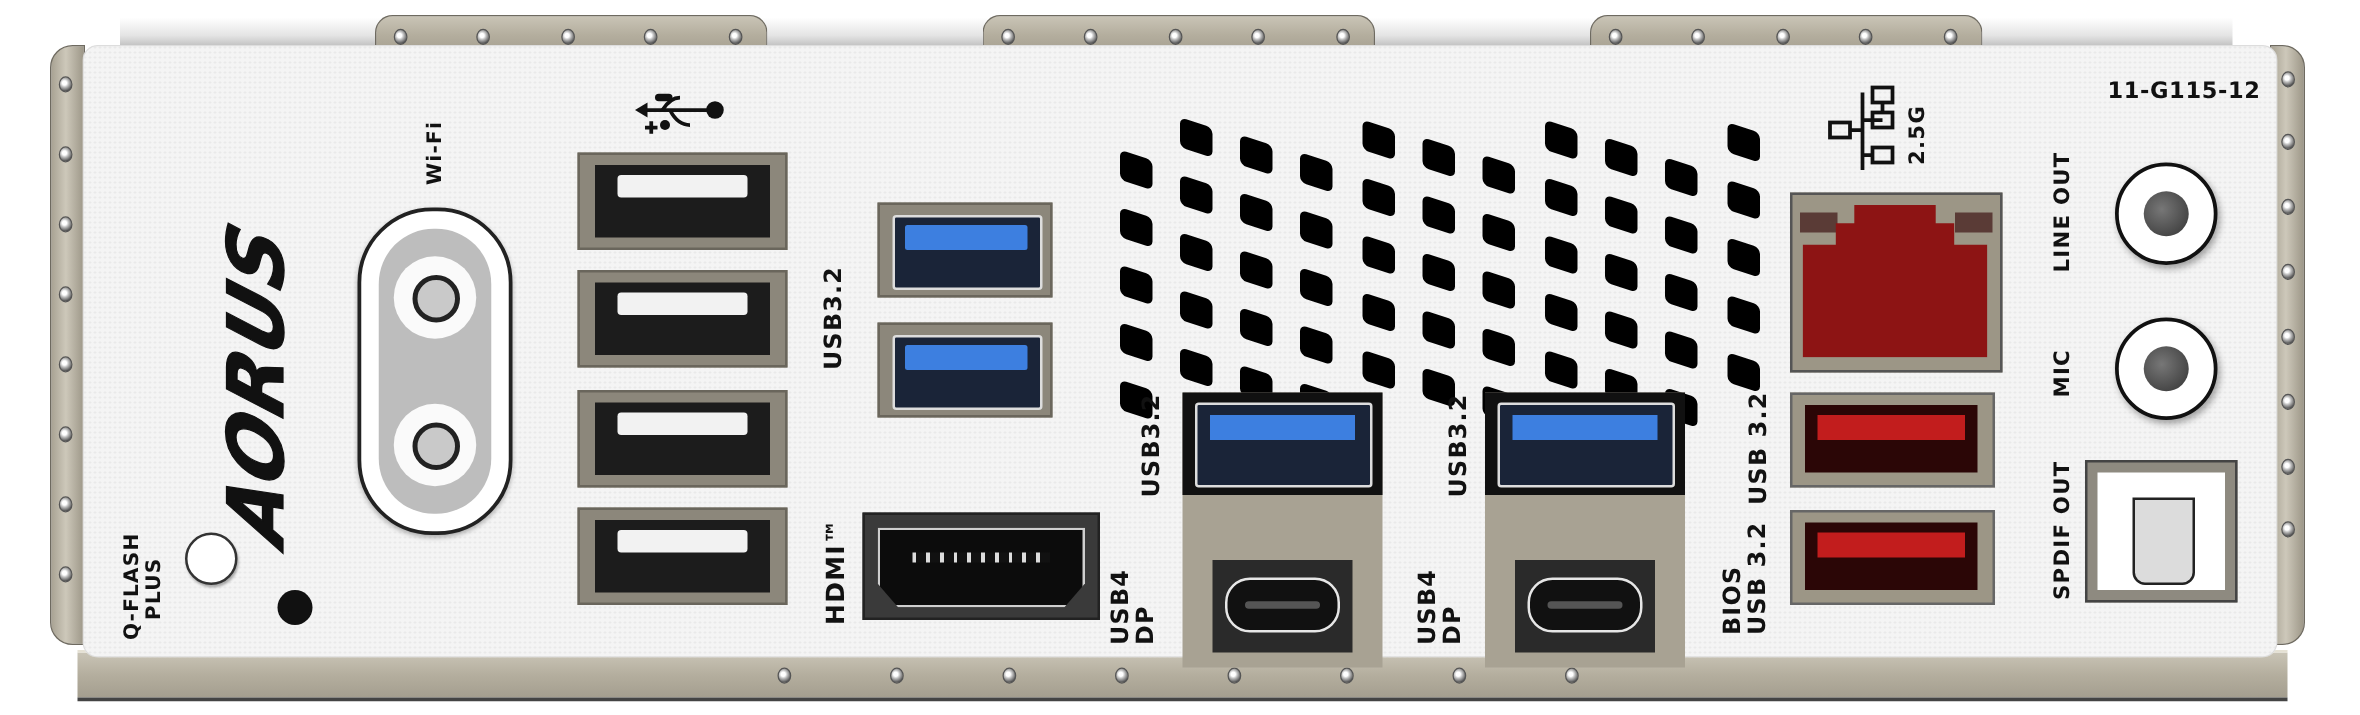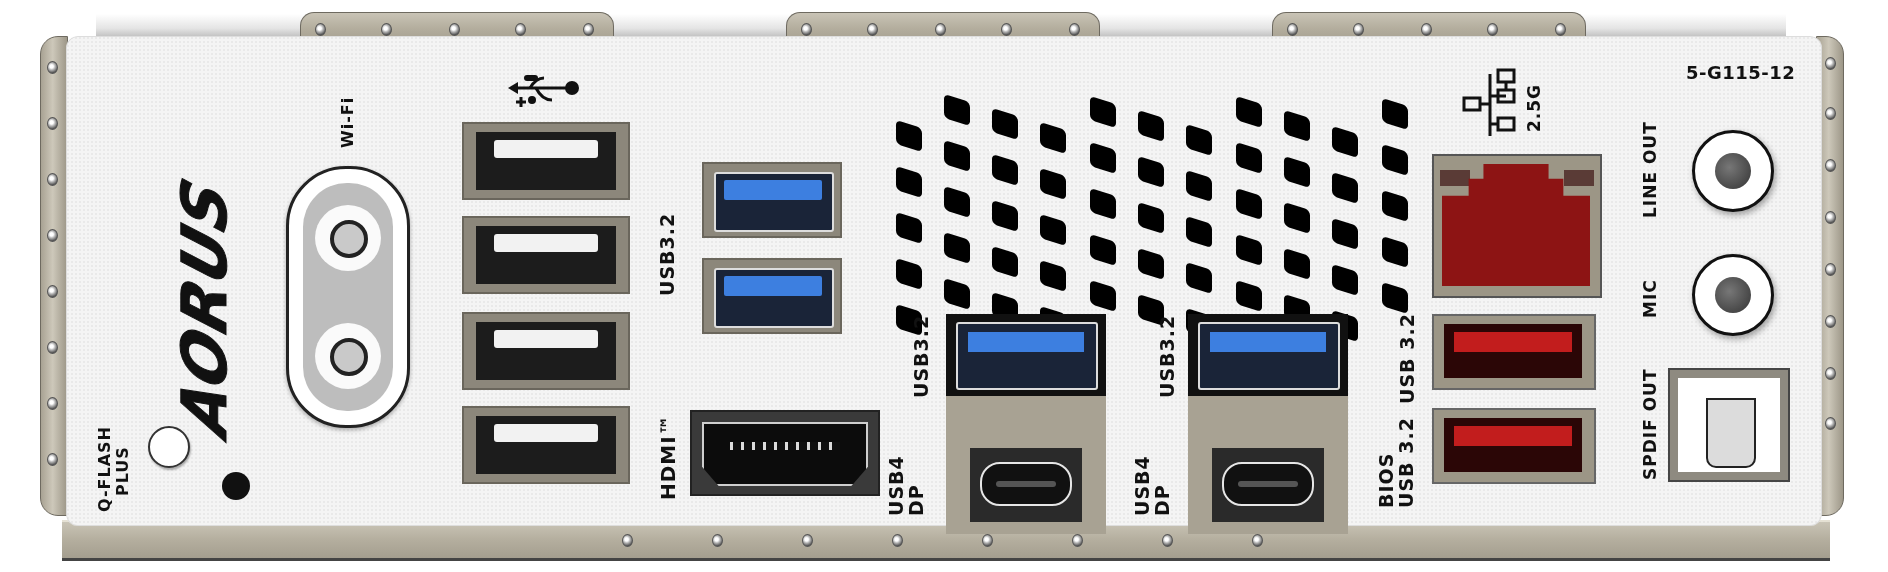--- a/index.html
+++ b/index.html
@@ -330,21 +330,21 @@
     <div class="mouth">
       <div class="tongue"></div>
     </div>
   </div>
 <div class="abs usbr" style="left:1432px;top:408px">
     <div class="mouth">
       <div class="tongue"></div>
     </div>
   </div>
 
-<div class="label" style="left:1686px;top:62px;font-size:18px;letter-spacing:0.5px;">5-G115-12</div>
+<div class="label" style="left:1686px;top:62px;font-size:18px;letter-spacing:0.5px;">11-G115-12</div>
 
 <div class="label vert" style="left:1640px;top:218px;font-size:17px;">LINE OUT</div>
 <div class="abs jack" style="left:1692px;top:130px"></div>
 <div class="label vert" style="left:1640px;top:318px;font-size:17px;">MIC</div>
 <div class="abs jack" style="left:1692px;top:254px"></div>
 
 <div class="label vert" style="left:1640px;top:480px;font-size:17px;">SPDIF OUT</div>
 <div class="abs spdif">
     <div class="inner">
       <div class="door"></div>

